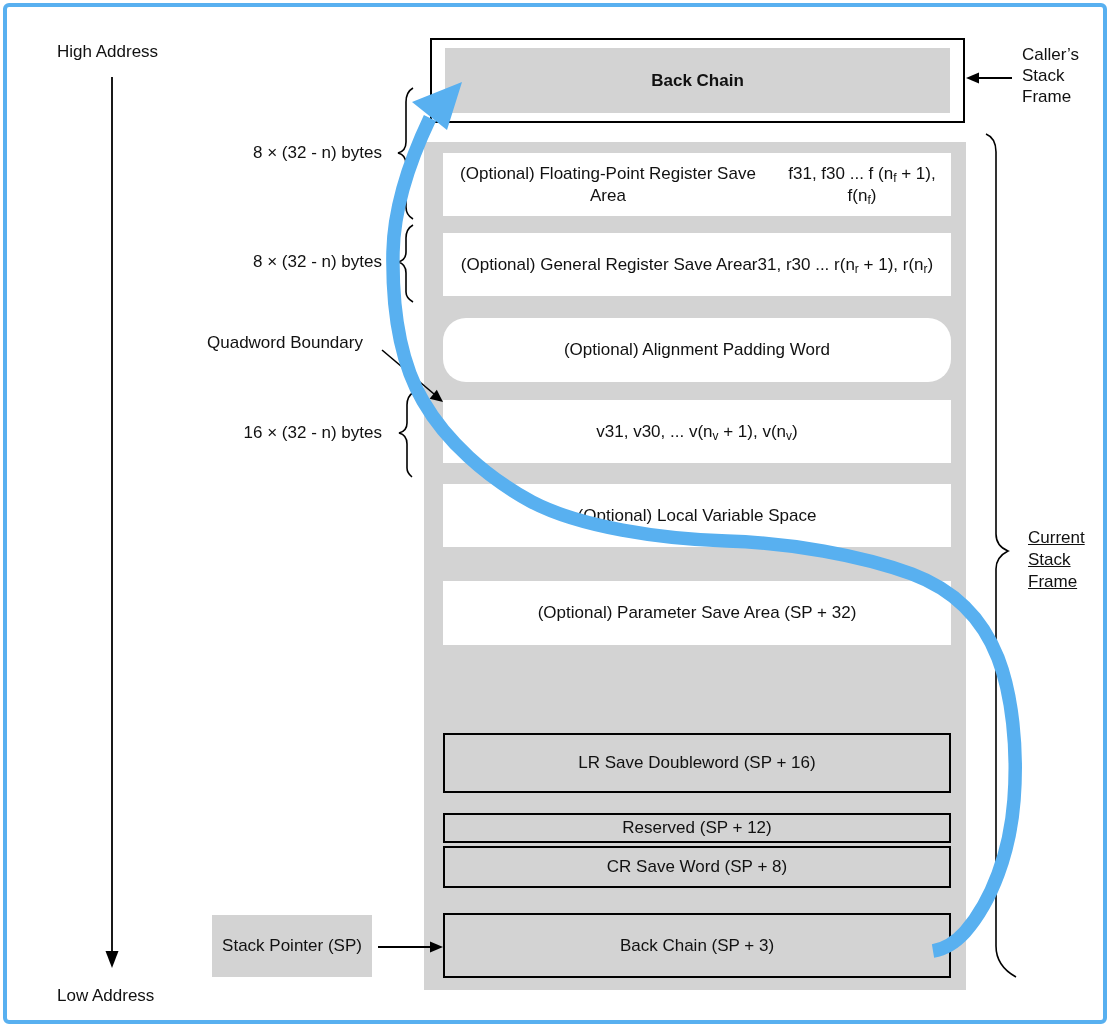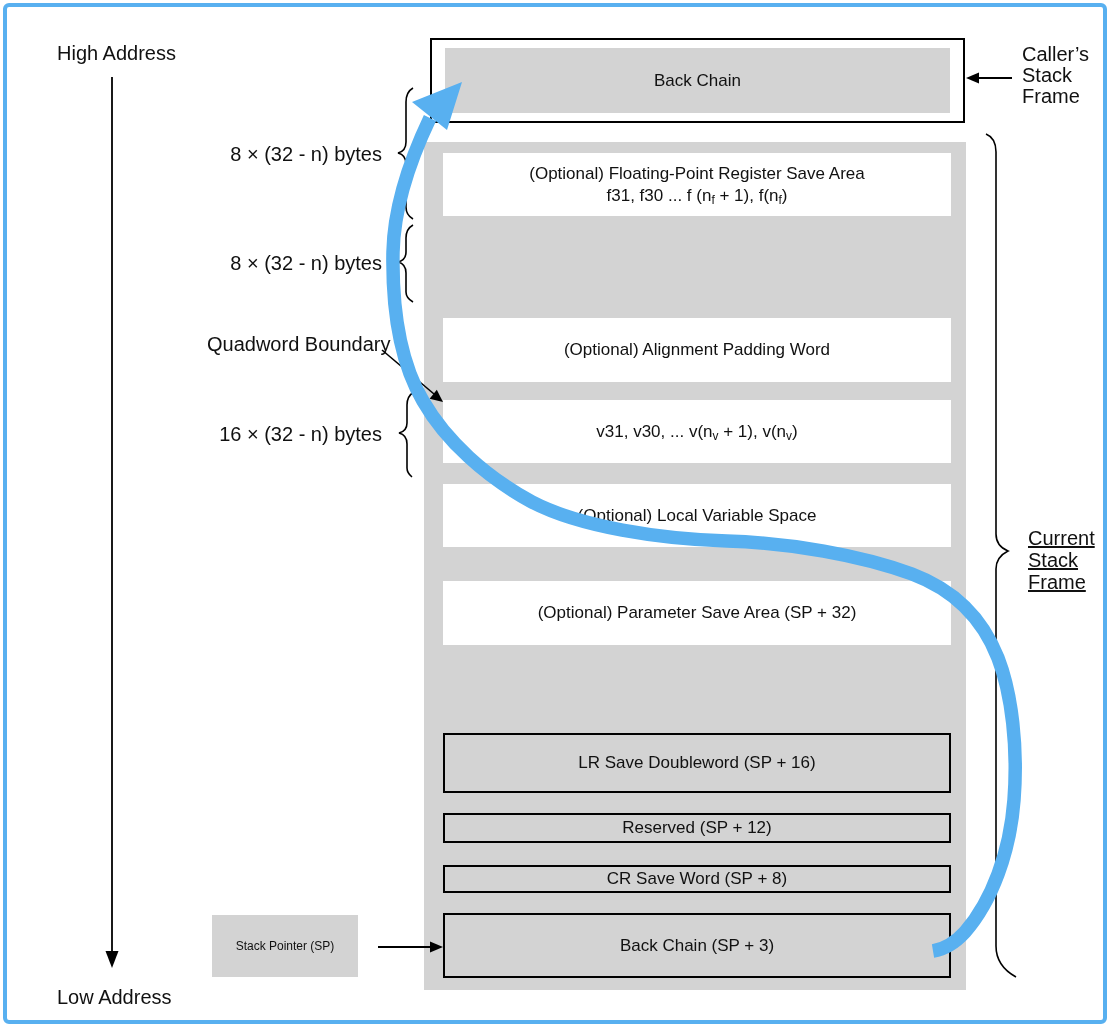--- a/index.html
+++ b/index.html
@@ -5,36 +5,36 @@
 <style>
   html,body{margin:0;padding:0;background:#fff;}
   .stage{
     position:relative;width:1110px;height:1029px;background:#ffffff;
     font-family:"Liberation Sans","DejaVu Sans",sans-serif;color:#111;overflow:hidden;
   }
   .frame-border{
     position:absolute;left:3px;top:3px;width:1096px;height:1013px;
     border:4px solid #58b0f0;border-radius:6px;pointer-events:none;
   }
-  .lbl{position:absolute;font-size:20px;white-space:nowrap;}
+  .lbl{position:absolute;font-size:17px;white-space:nowrap;}
   .lbl-right{text-align:right;}
   .stack-lbl{line-height:21px;white-space:nowrap;}
   
-  .caller-box{position:absolute;left:430px;top:38px;width:531px;height:81px;background:#fff;border:2px solid #000;}
+  .caller-box{position:absolute;left:430px;top:38px;width:531px;height:81px;background:#fff;border:2px solid #000;font-weight:bold;}
   .caller-inner{position:absolute;left:13px;top:8px;right:13px;bottom:8px;background:#d3d3d3;
     display:flex;align-items:center;justify-content:center;font-size:17px;}
   
   .frame-container{position:absolute;left:424px;top:142px;width:542px;height:848px;background:#d3d3d3;}
-  .fbox{position:absolute;left:19px;width:508px;display:flex;flex-direction:column;
+  .fbox{position:absolute;left:19px;width:508px;display:flex;flex-direction:row;
     align-items:center;justify-content:center;font-size:17px;line-height:22px;text-align:center;}
   .fbox.plain{background:#ffffff;}
   .fbox.outlined{background:#d3d3d3;border:2px solid #000;box-sizing:border-box;}
   .fbox sub{font-size:0.7em;vertical-align:-0.25em;line-height:0;}
-  .sp-box{position:absolute;left:212px;top:915px;width:146px;height:62px;background:#d3d3d3;
-    display:flex;align-items:center;justify-content:center;font-size:12px;}
+  .sp-box{position:absolute;left:212px;top:915px;width:160px;height:62px;background:#d3d3d3;
+    display:flex;align-items:center;justify-content:center;font-size:17px;}
   svg.overlay{position:absolute;left:0;top:0;pointer-events:none;}
 </style>
 </head>
 <body>
 
 <div class="stage">
 
   <div class="frame-border"></div>
 
   <div class="lbl" style="left:57px;top:42px;">High Address</div>
@@ -59,39 +59,43 @@
     <div>Current</div>
     <div>Stack</div>
     <div>Frame</div>
   </div>
 
   <div class="frame-container">
     <div class="fbox plain" style="top:11px;height:63px;">
       <div><span>(Optional) Floating-Point Register Save Area</span></div>
       <div><span>f31, f30 ... f (n</span><sub>f</sub><span> + 1), f(n</span><sub>f</sub><span>)</span></div>
     </div>
-    <div class="fbox plain" style="top:176px;height:64px;">
+    <div class="fbox plain" style="top:91px;height:63px;">
+      <div><span>(Optional) General Register Save Area</span></div>
+      <div><span>r31, r30 ... r(n</span><sub>r</sub><span> + 1), r(n</span><sub>r</sub><span>)</span></div>
+    </div>
+    <div class="fbox plain" style="top:176px;height:64px;border-radius:23px;">
       <div><span>(Optional) Alignment Padding Word</span></div>
     </div>
     <div class="fbox plain" style="top:258px;height:63px;">
       <div><span>v31, v30, ... v(n</span><sub>v</sub><span> + 1), v(n</span><sub>v</sub><span>)</span></div>
     </div>
     <div class="fbox plain" style="top:342px;height:63px;">
       <div><span>(Optional) Local Variable Space</span></div>
     </div>
     <div class="fbox plain" style="top:424px;height:64px;margin-top:15px;">
       <div><span>(Optional) Parameter Save Area (SP + 32)</span></div>
     </div>
     <div class="fbox outlined" style="top:591px;height:60px;">
       <div><span>LR Save Doubleword (SP + 16)</span></div>
     </div>
     <div class="fbox outlined" style="top:671px;height:30px;">
       <div><span>Reserved (SP + 12)</span></div>
     </div>
-    <div class="fbox outlined" style="top:723px;height:28px;">
+    <div class="fbox outlined" style="top:704px;height:42px;">
       <div><span>CR Save Word (SP + 8)</span></div>
     </div>
     <div class="fbox outlined" style="top:771px;height:65px;">
       <div><span>Back Chain (SP + 3)</span></div>
     </div>
   </div>
 
   <div class="sp-box">
     <span>Stack Pointer (SP)</span>
   </div>

